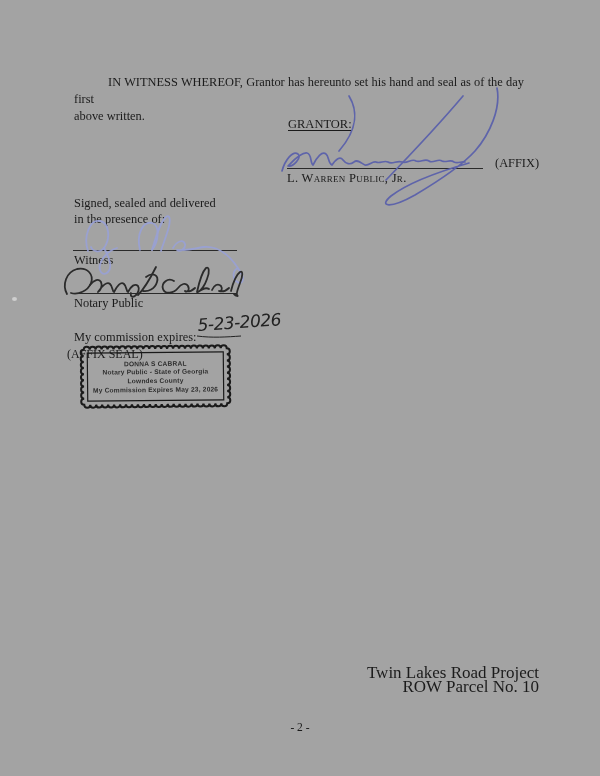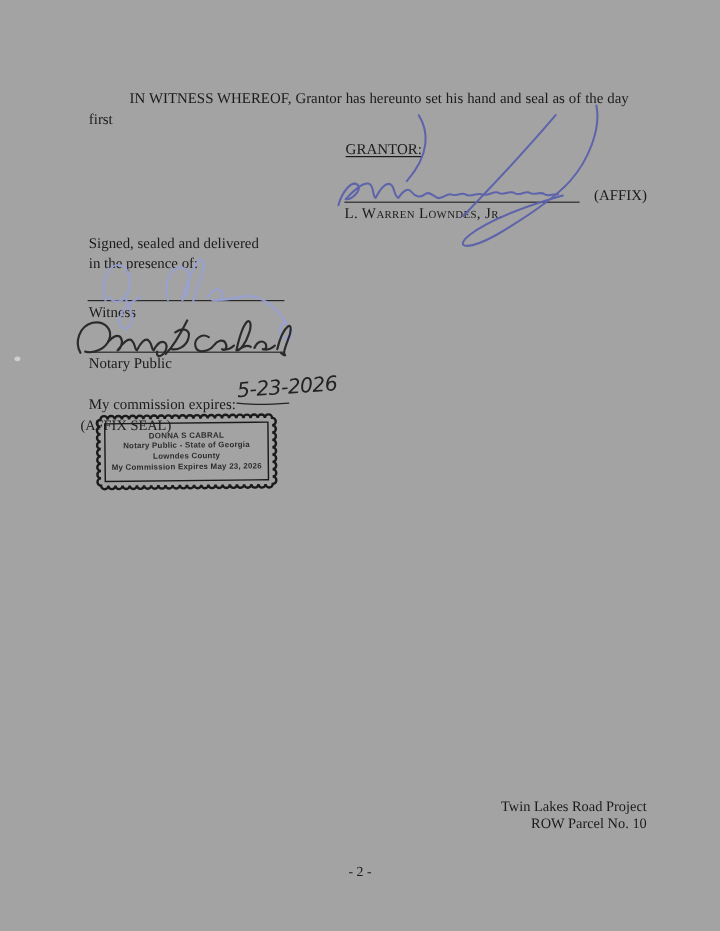--- a/index.html
+++ b/index.html
@@ -30,39 +30,40 @@
   .stamp{left:84px;top:349px;width:143px;height:55px;z-index:2;transform:rotate(-0.6deg);}
   .stamp svg{position:absolute;left:-5px;top:-5px;}
   .stamp-text{
     position:absolute;left:5px;right:5px;top:6px;bottom:5px;
     display:flex;flex-direction:column;justify-content:center;
     text-align:center;
     font-family:"Liberation Sans","DejaVu Sans",sans-serif;
     font-size:6.6px;line-height:8.6px;font-weight:bold;
     letter-spacing:.2px;color:#2d2d2d;
   }
-  .footer-right{right:61px;top:666px;text-align:right;font-size:12px;line-height:13.5px;}
+  .footer-right{right:61px;top:666px;text-align:right;font-size:17px;line-height:13.5px;}
   .page-number{left:0;right:0;top:721px;text-align:center;font-size:11.5px;}
   .sig-overlay{left:0;top:0;pointer-events:none;z-index:3;}
   .scan-dot{left:12px;top:297px;width:5px;height:4px;background:#d9d9d9;border-radius:50%;opacity:.8;}
   .hand-date{font-family:"DejaVu Sans",sans-serif;font-style:italic;}
 </style>
 </head>
 <body>
 
 <div class="page">
 
   <div class="abs clause">
     <div class="l1">IN WITNESS WHEREOF, Grantor has hereunto set his hand and seal as of the day first</div>
+    <div>above written.</div>
   </div>
 
   <div class="abs grantor-heading">GRANTOR:</div>
   <div class="abs sigline g-line"></div>
   <div class="abs seal-suffix">(AFFIX)</div>
-  <div class="abs signer-name">L. Warren Lowndes, Jr.</div>
+  <div class="abs signer-name">L. Warren Public, Jr.</div>
 
   <div class="abs delivered">
     <div>Signed, sealed and delivered</div>
     <div>in the presence of:</div>
   </div>
   <div class="abs sigline w-line"></div>
   <div class="abs witness-label">Witness</div>
   <div class="abs sigline n-line"></div>
   <div class="abs notary-label">Notary Public</div>
   <div class="abs commission">My commission expires:</div>

